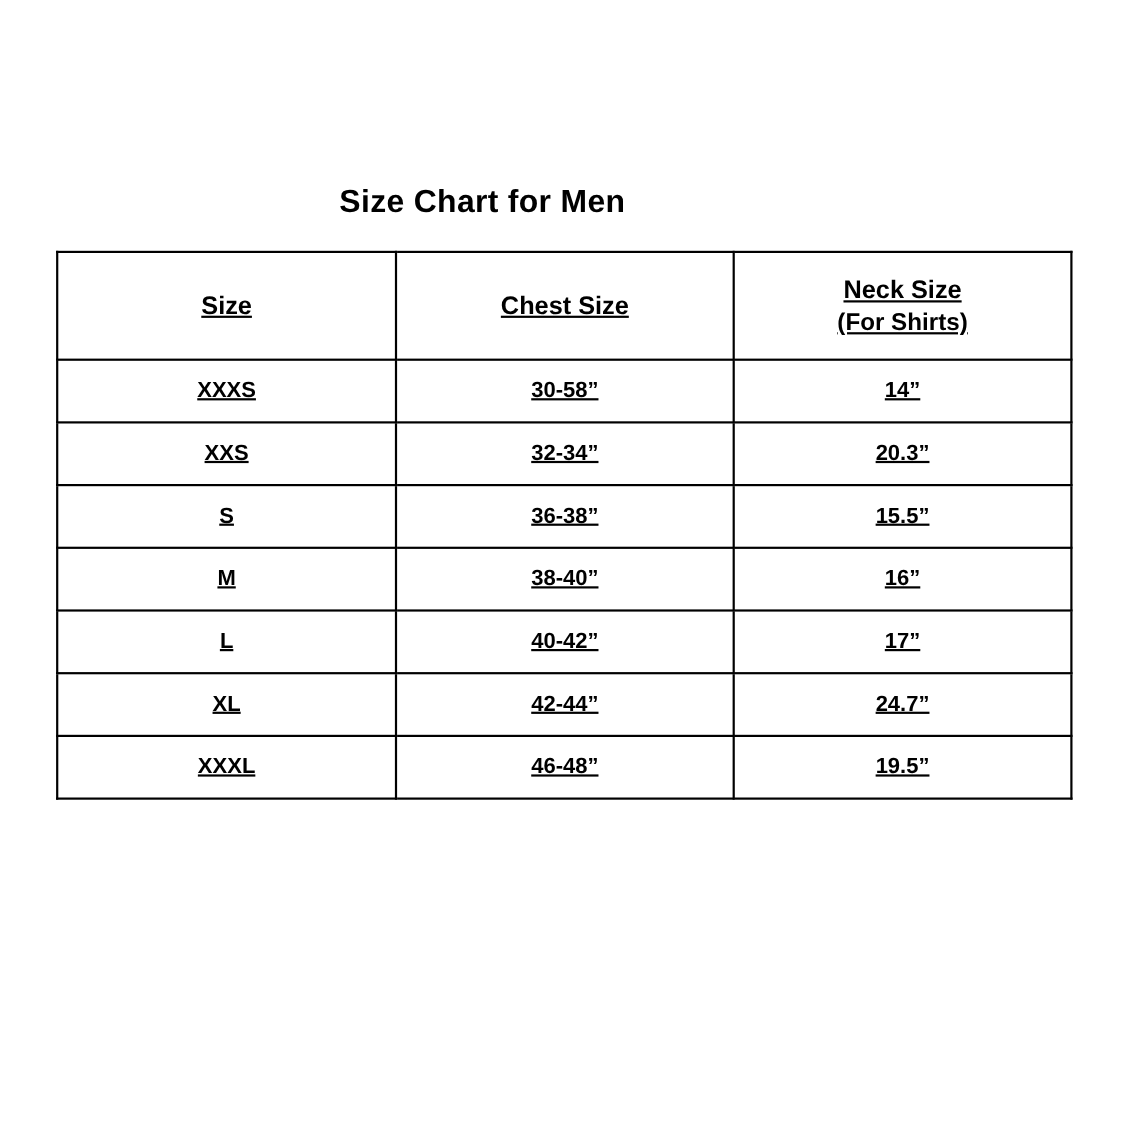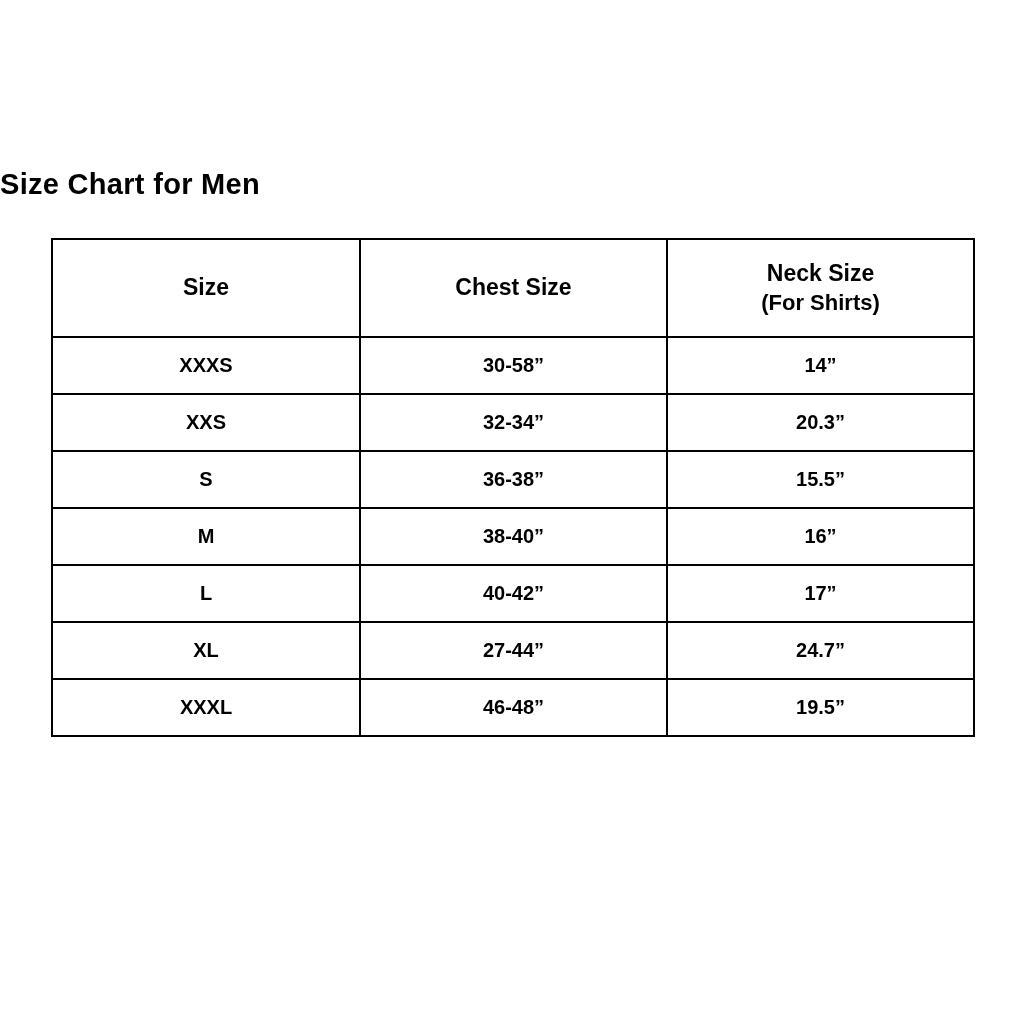--- a/index.html
+++ b/index.html
@@ -21,31 +21,33 @@
     top: 0;
     width: 1024px;
     height: 1024px;
     background: #ffffff;
   }
   .chart-title {
     position: absolute;
     left: 0;
     top: 168px;
     width: 877px;
+    text-align: center;
     font-size: 29px;
     font-weight: bold;
     letter-spacing: 0.3px;
   }
   table.size-table {
     position: absolute;
     left: 51px;
-    top: 238px;
+    top: 228px;
     width: 922px;
     border-collapse: collapse;
     table-layout: fixed;
+    text-decoration: underline;
   }
   table.size-table td,
   table.size-table th {
     border: 2px solid #000000;
     text-align: center;
     vertical-align: middle;
     font-weight: bold;
     color: #000000;
   }
   table.size-table thead th {
@@ -114,21 +116,21 @@
         <td>38-40”</td>
         <td>16”</td>
       </tr>
       <tr>
         <td>L</td>
         <td>40-42”</td>
         <td>17”</td>
       </tr>
       <tr>
         <td>XL</td>
-        <td>27-44”</td>
+        <td>42-44”</td>
         <td>24.7”</td>
       </tr>
       <tr>
         <td>XXXL</td>
         <td>46-48”</td>
         <td>19.5”</td>
       </tr>
     </tbody>
   </table>
 

